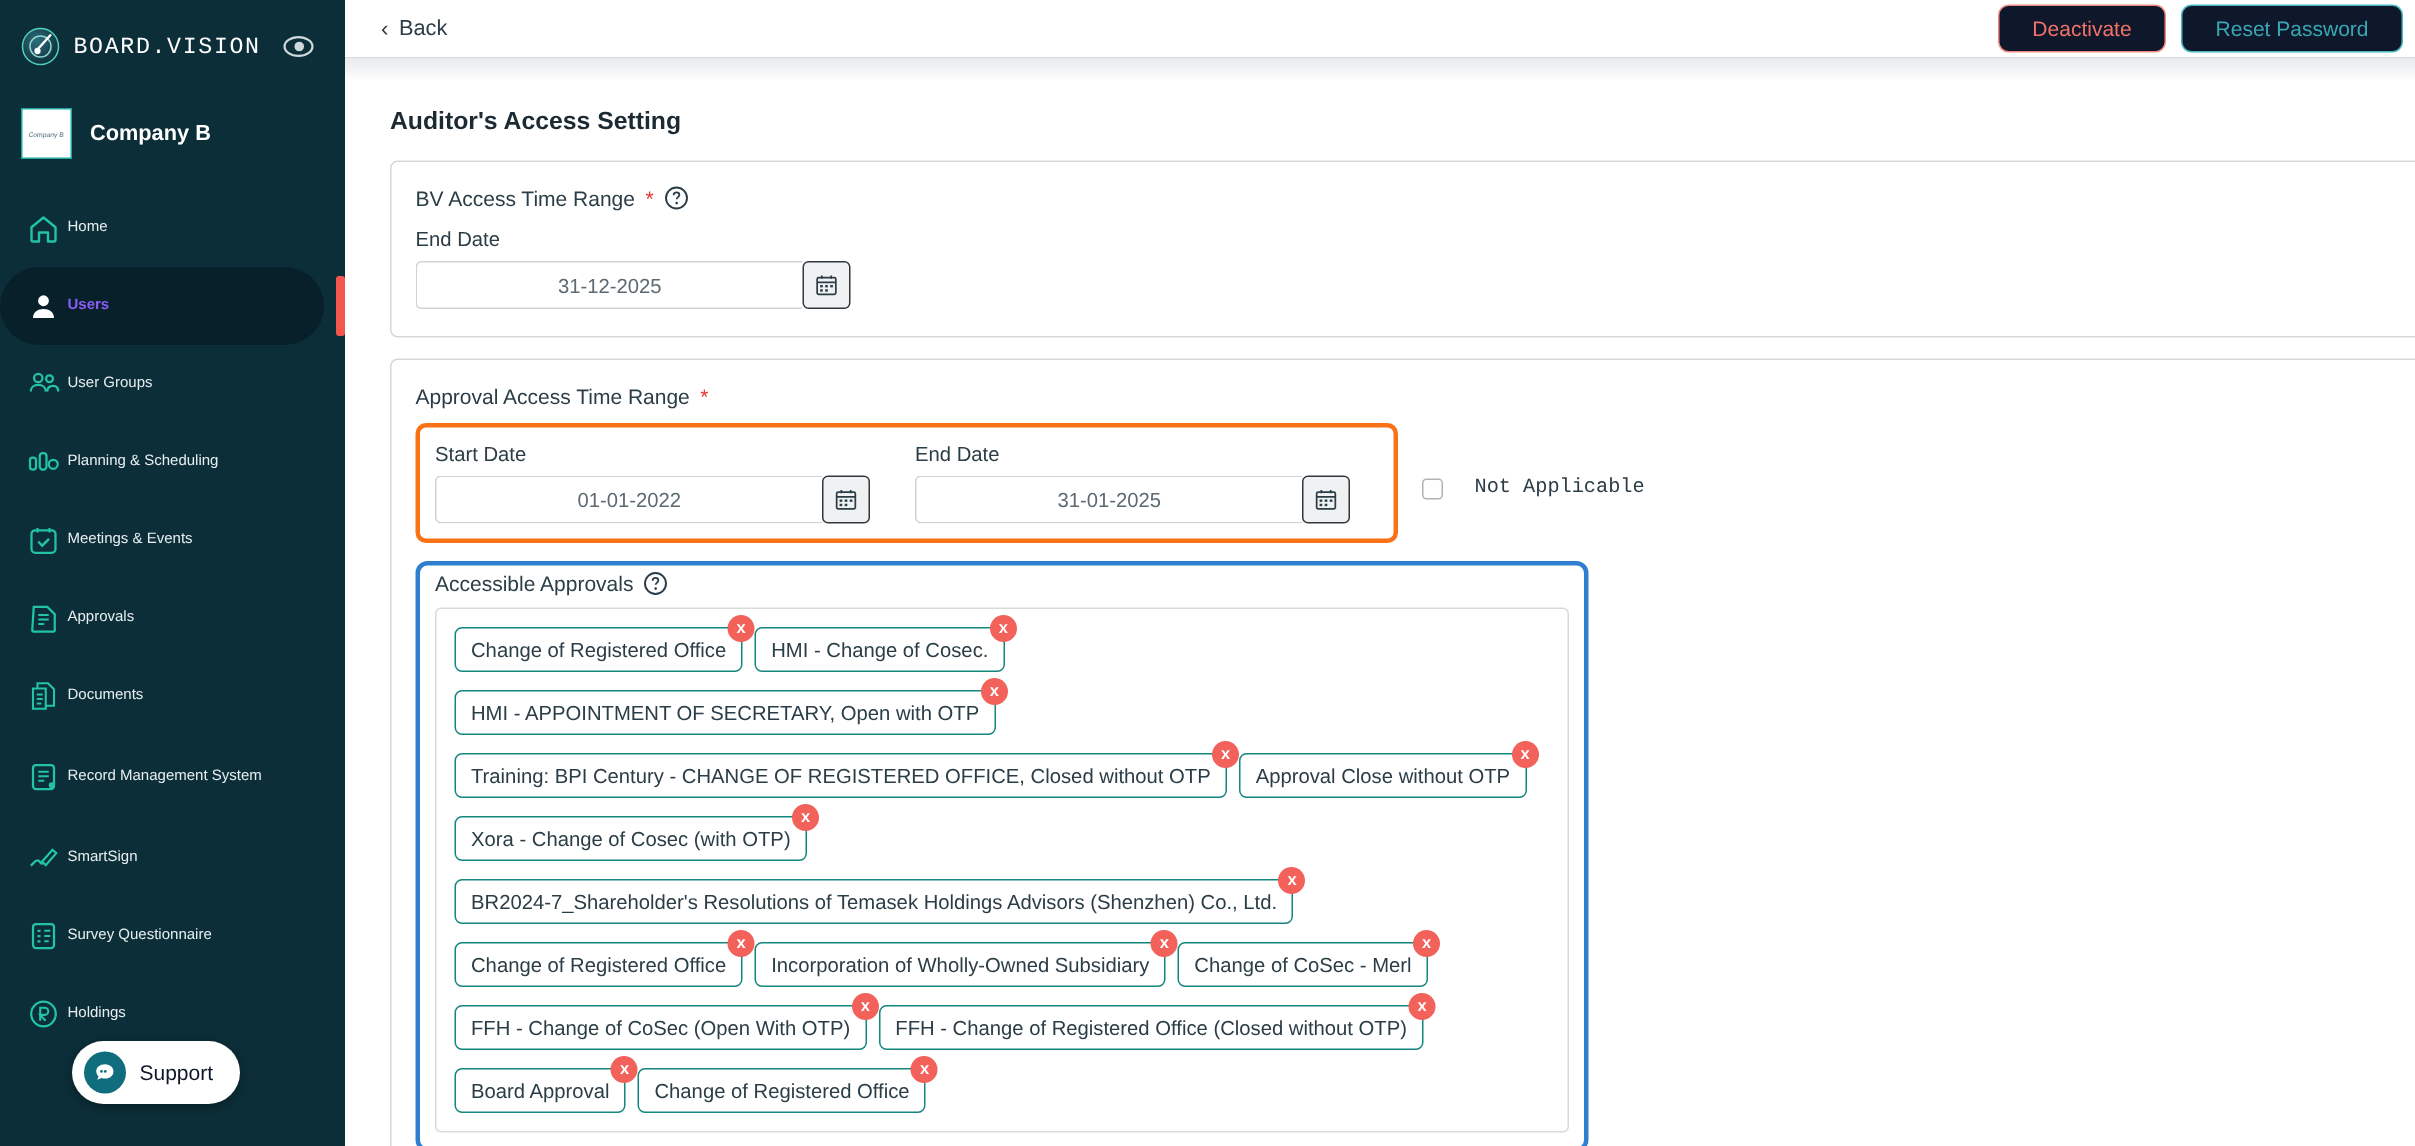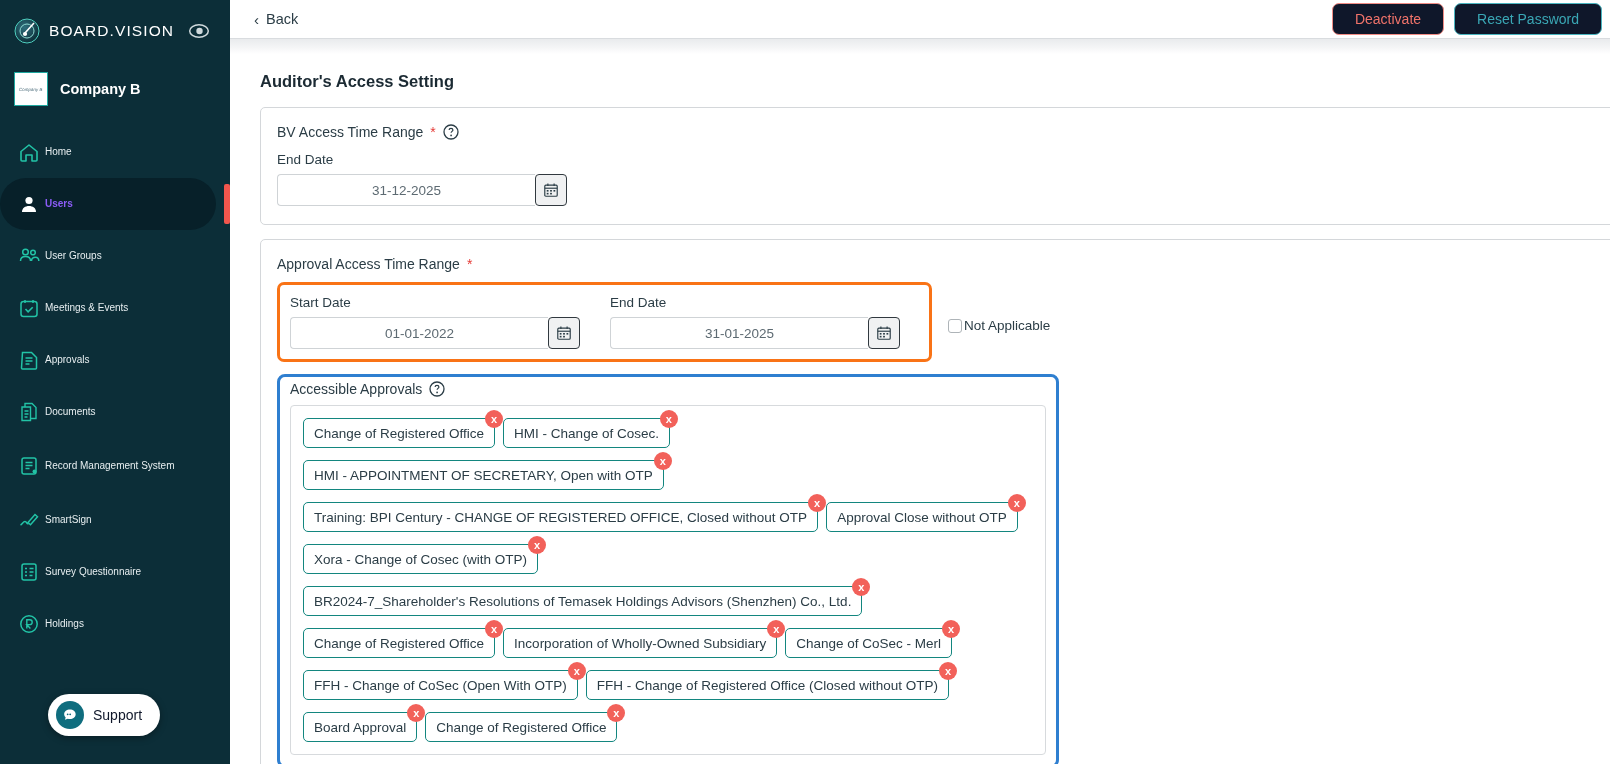--- a/index.html
+++ b/index.html
@@ -20,20 +20,21 @@
     overflow: hidden;
   }
   .brand {
     height: 62px; display: flex; align-items: center; padding: 0 14px;
     position: relative;
   }
   .brand-logo { width: 26px; height: 26px; flex: 0 0 26px; margin-right: 9px; }
   .brand-text {
     color: #ffffff; font-size: 15.5px; letter-spacing: 1.1px; font-weight: 400;
     white-space: nowrap;
+    font-family: Liberation Mono, monospace;
   }
   .eye-icon {
     position: absolute; right: 22px; top: 50%; transform: translateY(-50%);
     width: 20px; height: 14px;
   }
   .company-row {
     display: flex; align-items: center; padding: 0 14px; height: 46px; margin-top: 4px;
   }
   .company-thumb {
     width: 34px; height: 34px; background: #ffffff; border: 1px solid #1fa8a0;
@@ -144,22 +145,22 @@
 
   
   .hl-red {
     border: 3px solid #f97316; border-radius: 7px;
     padding: 6px 10px 10px 10px;
     display: flex; gap: 30px; width: 655px; margin-top: 10px;
   }
   .hl-col .field-label { margin-top: 4px; }
 
   .na-wrap {
-    display: flex; align-items: center; gap: 2px;
-    margin-left: 16px; padding-top: 46px;
+    display: flex; align-items: center; gap: 21px;
+    margin-left: 16px; padding-top: 46px; font-family: Liberation Mono, monospace;
   }
   .na-box {
     width: 14px; height: 14px; border: 1.3px solid #aeb4b8; border-radius: 3px;
     background: #ffffff; cursor: pointer; flex: 0 0 14px;
   }
   .na-label { font-size: 13.5px; color: #2b3d46; }
 
   .approval-row { display: flex; align-items: flex-start; }
 
   
@@ -256,20 +257,30 @@
           <svg viewBox="0 0 22 22" width="22" height="22">
               <circle cx="7.5" cy="7" r="2.8" fill="none" stroke="#22c3a6" stroke-width="1.5"></circle>
               <circle cx="15" cy="7.5" r="2.3" fill="none" stroke="#22c3a6" stroke-width="1.5"></circle>
               <path d="M2.5 16c0-3 2.3-4.4 5-4.4s5 1.4 5 4.4" fill="none" stroke="#22c3a6" stroke-width="1.5"></path>
               <path d="M13.5 16c0-2.6 1.8-3.8 4-3.8s3.3 1.2 3.3 3.8" fill="none" stroke="#22c3a6" stroke-width="1.5"></path>
             </svg>
         </span>
         <span class="nav-label">User Groups</span>
       </div>
 
+      <div class="nav-item">
+        <span class="nav-icon">
+          <svg viewBox="0 0 22 22" width="22" height="22">
+              <rect x="2" y="8" width="4" height="8" rx="1.6" fill="none" stroke="#22c3a6" stroke-width="1.5"></rect>
+              <rect x="8.5" y="5" width="4.5" height="11" rx="2" fill="none" stroke="#22c3a6" stroke-width="1.5"></rect>
+              <circle cx="17.5" cy="12.5" r="3" fill="none" stroke="#22c3a6" stroke-width="1.5"></circle>
+            </svg>
+        </span>
+        <span class="nav-label">Planning &amp; Scheduling</span>
+      </div>
 
       <div class="nav-item">
         <span class="nav-icon">
           <svg viewBox="0 0 22 22" width="22" height="22">
               <rect x="3" y="4.5" width="16" height="15" rx="2.5" fill="none" stroke="#22c3a6" stroke-width="1.5"></rect>
               <path d="M7 3v3M15 3v3" stroke="#22c3a6" stroke-width="1.5"></path>
               <path d="M7.5 12l2.6 2.8 4.6-4.6" fill="none" stroke="#22c3a6" stroke-width="1.6"></path>
             </svg>
         </span>
         <span class="nav-label">Meetings &amp; Events</span>

